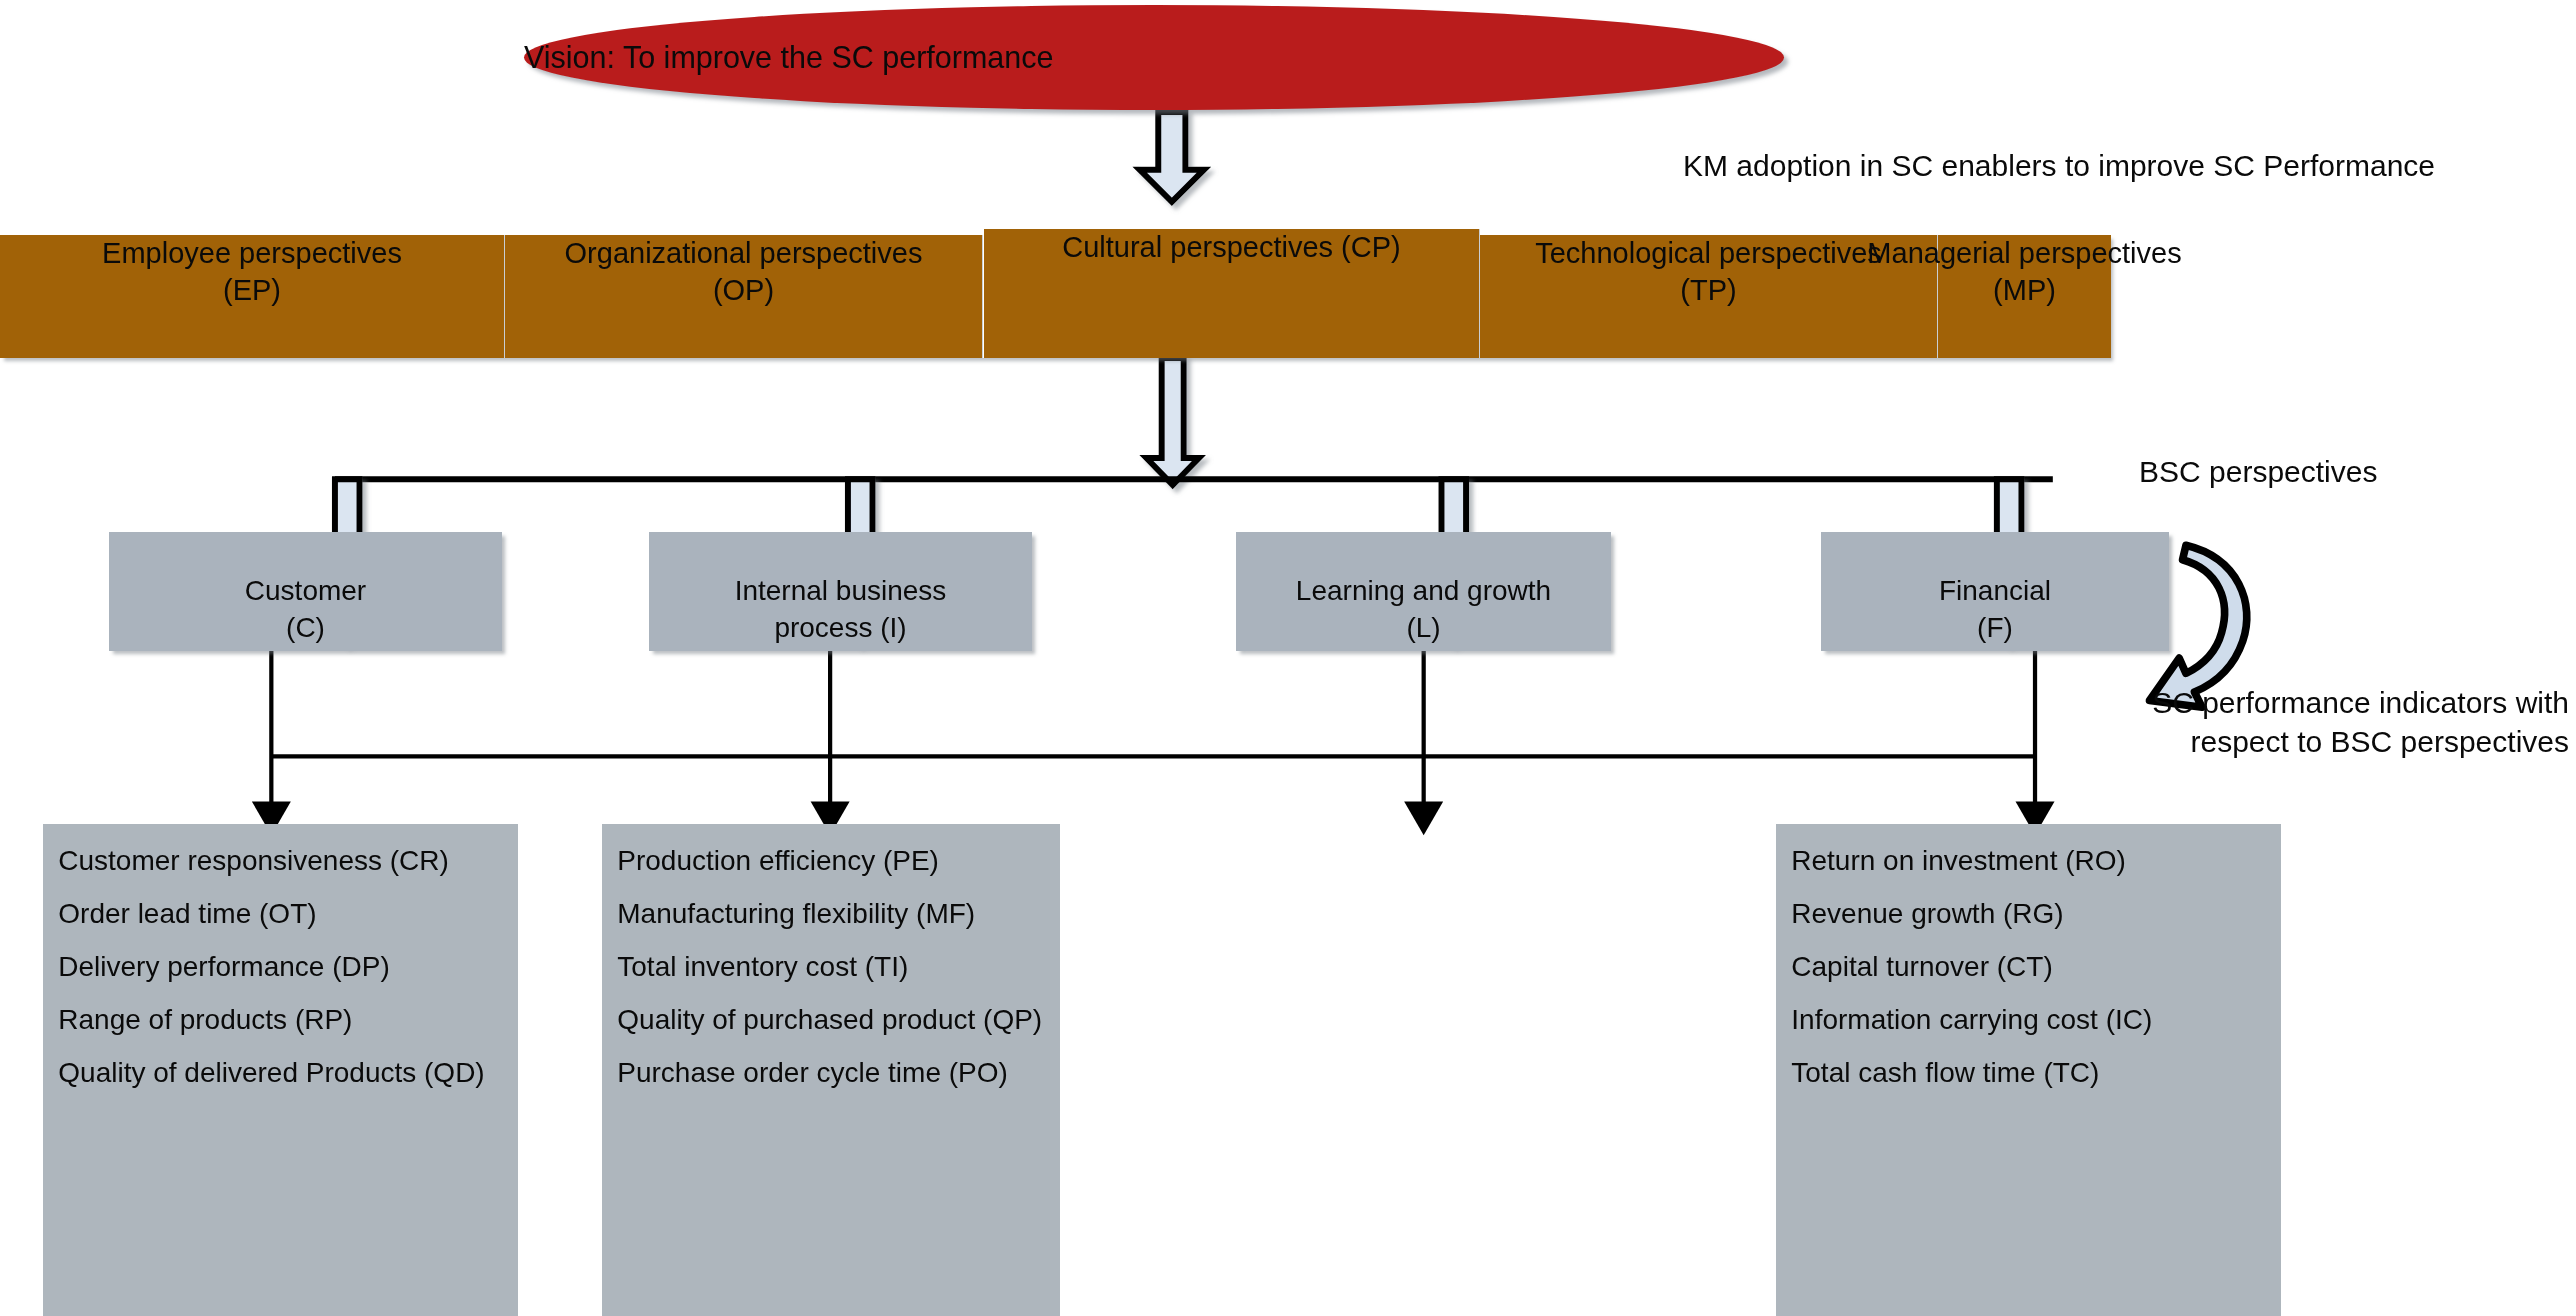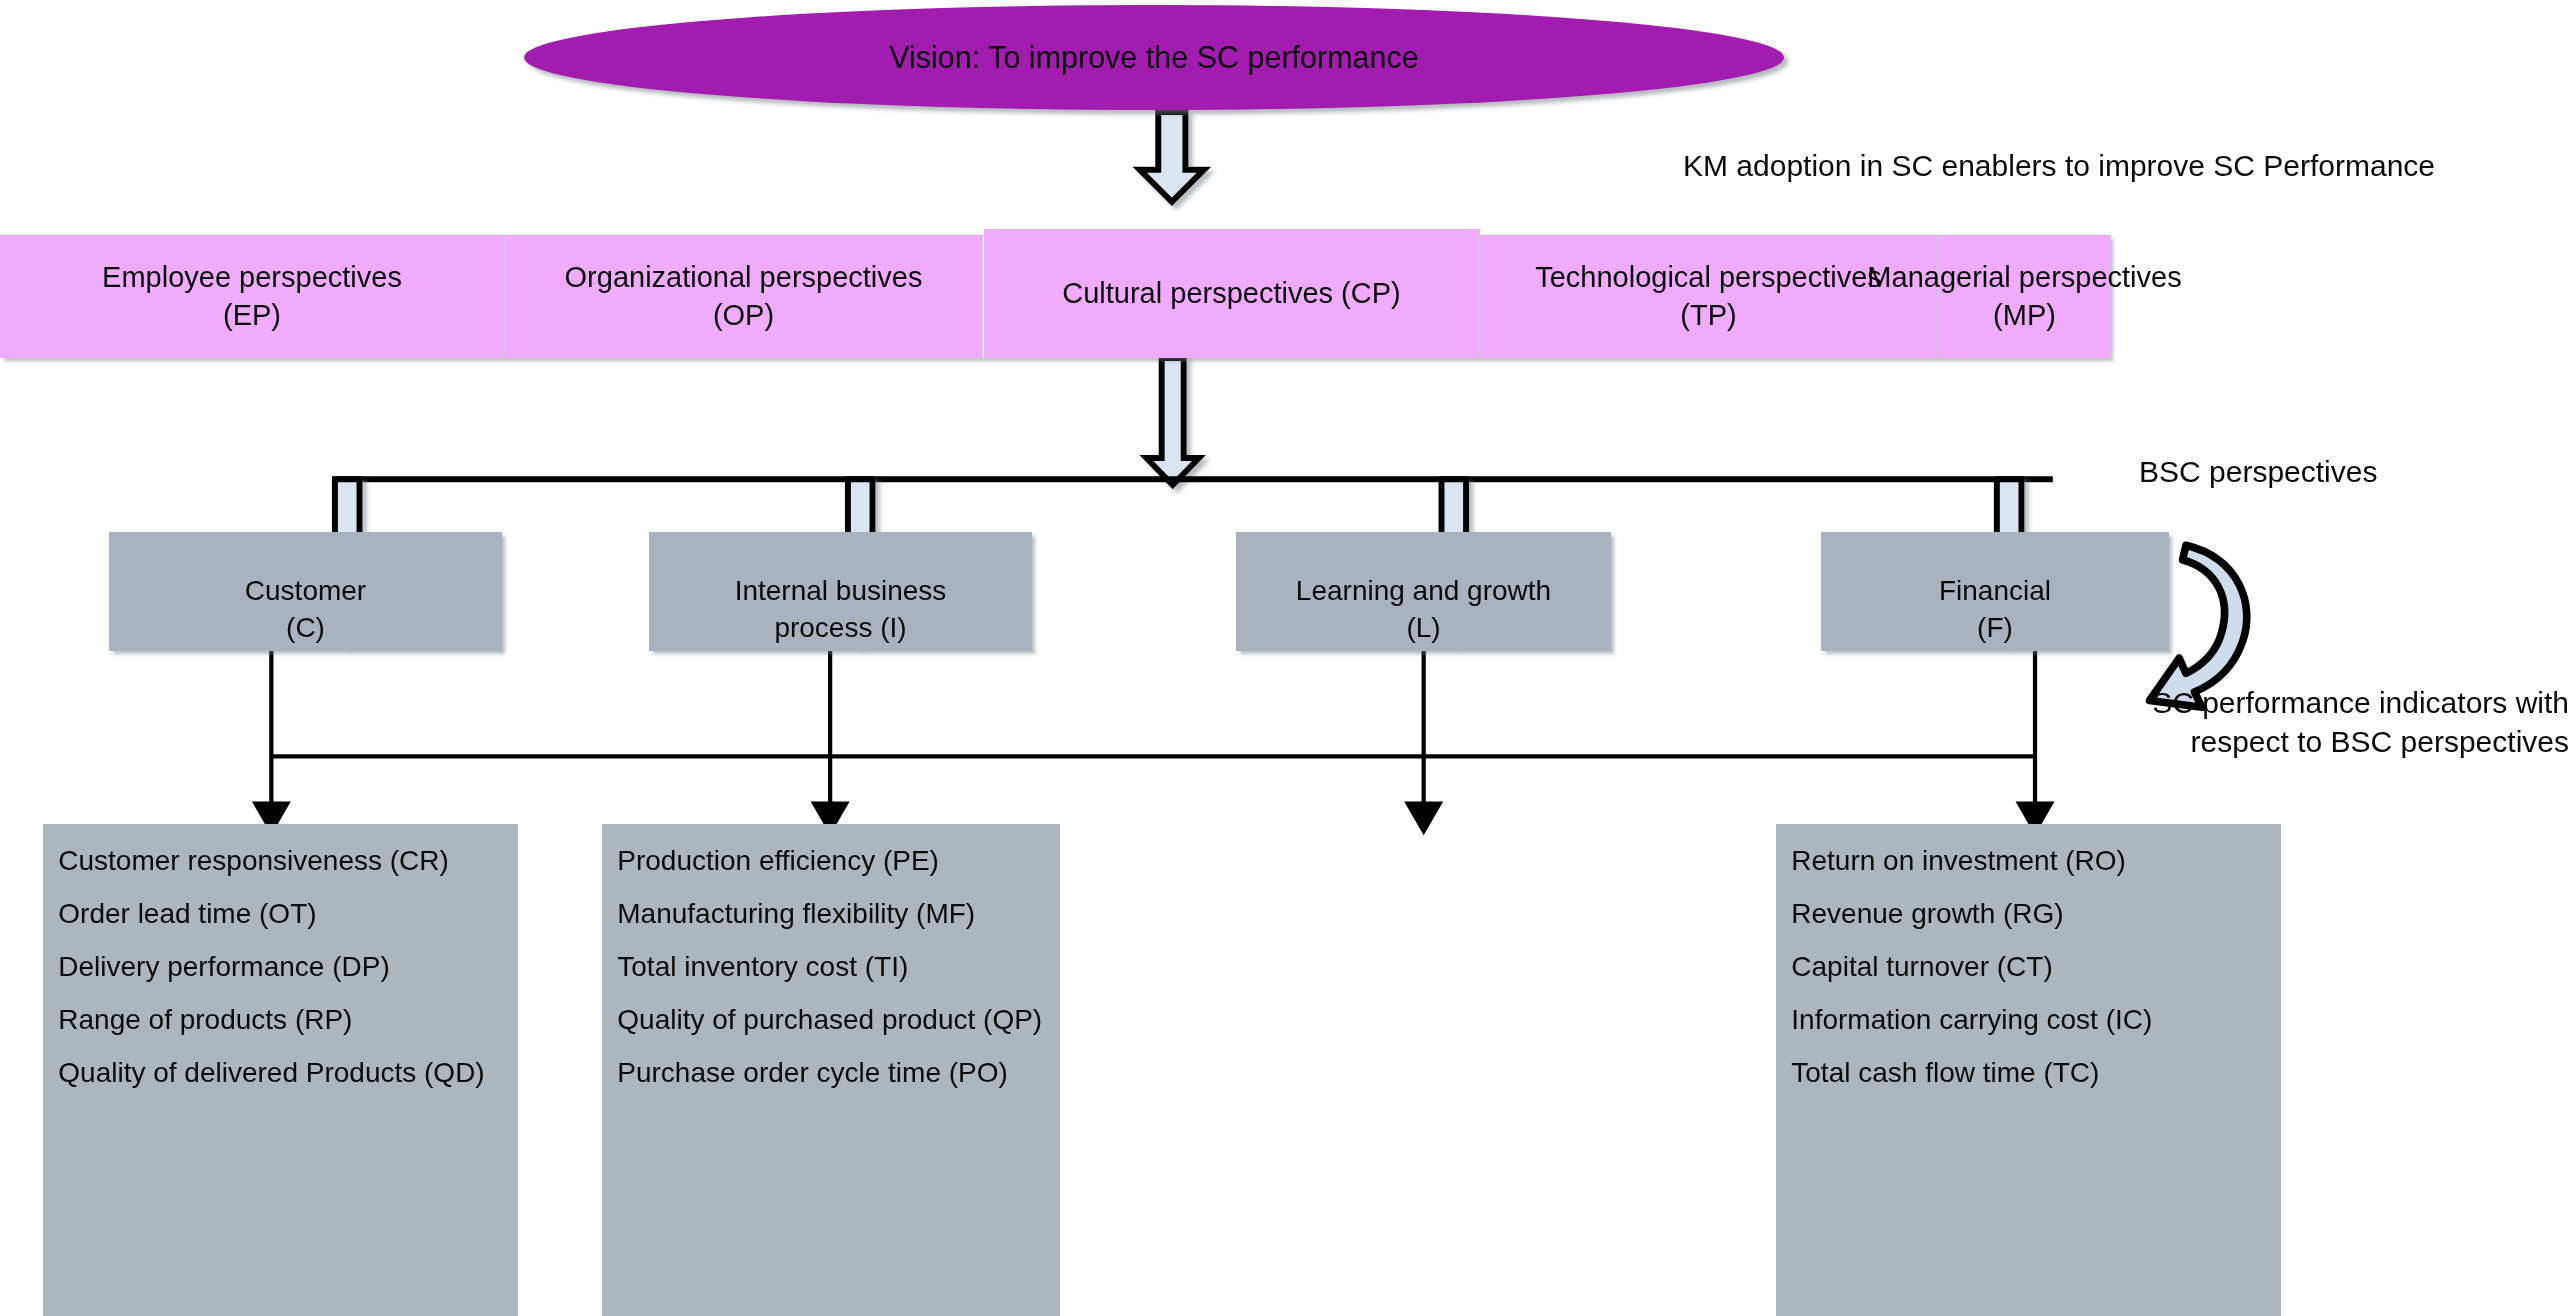--- a/index.html
+++ b/index.html
@@ -18,50 +18,50 @@
     overflow: hidden;
   }
 
   
   .vision-ellipse {
     position: absolute;
     left: 524px;
     top: 5.1px;
     width: 1260px;
     height: 105px;
-    background: #a21caf;
+    background: #b91c1c;
     border-radius: 50%;
     box-shadow: 4.2px 4.2px 4.2px rgba(120,128,136,0.55);
     display: flex;
     align-items: center;
-    justify-content: center;
+    justify-content: flex-start;
   }
   .vision-ellipse .label {
     font-size: 30.5px;
     color: #0a0a0a;
     letter-spacing: 0px;
   }
 
   
   .persp-bar {
     position: absolute;
     left: 0px;
     top: 235px;
     width: 2110px;
     height: 123px;
     box-shadow: 4.2px 4.2px 3.4px rgba(120,128,136,0.5);
   }
   .persp-cell {
     position: absolute;
     top: 0;
     height: 123px;
-    background: #f0abfc;
+    background: #a16207;
     border-right: 1.7px solid #c9ced4;
     display: flex;
-    align-items: center;
+    align-items: flex-start;
     justify-content: center;
     text-align: center;
     box-sizing: border-box;
     padding: 0 18px;
   }
   .persp-cell.wide {
     top: -6px;
     height: 129px;
   }
   .persp-cell .label {

